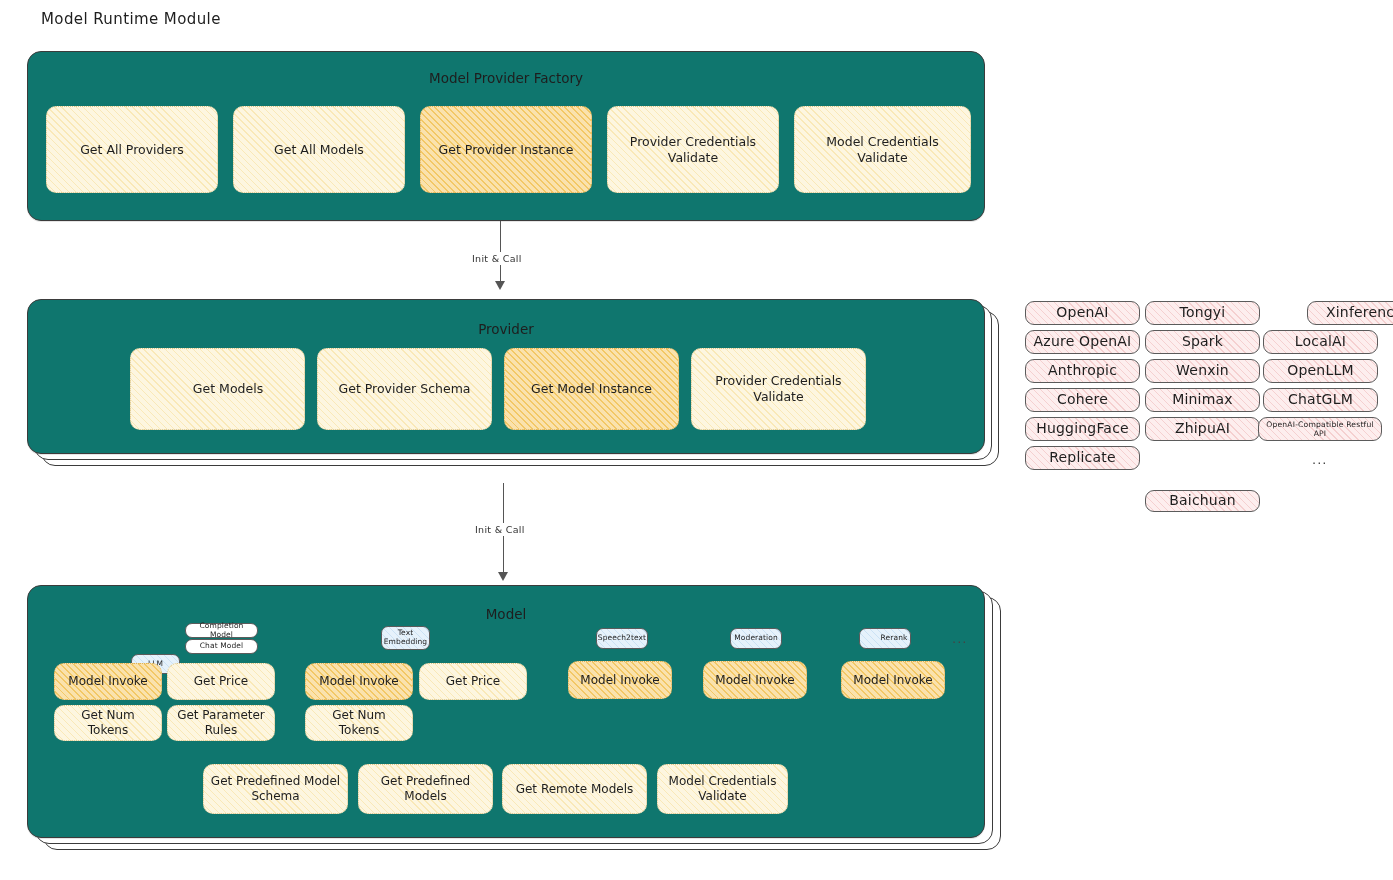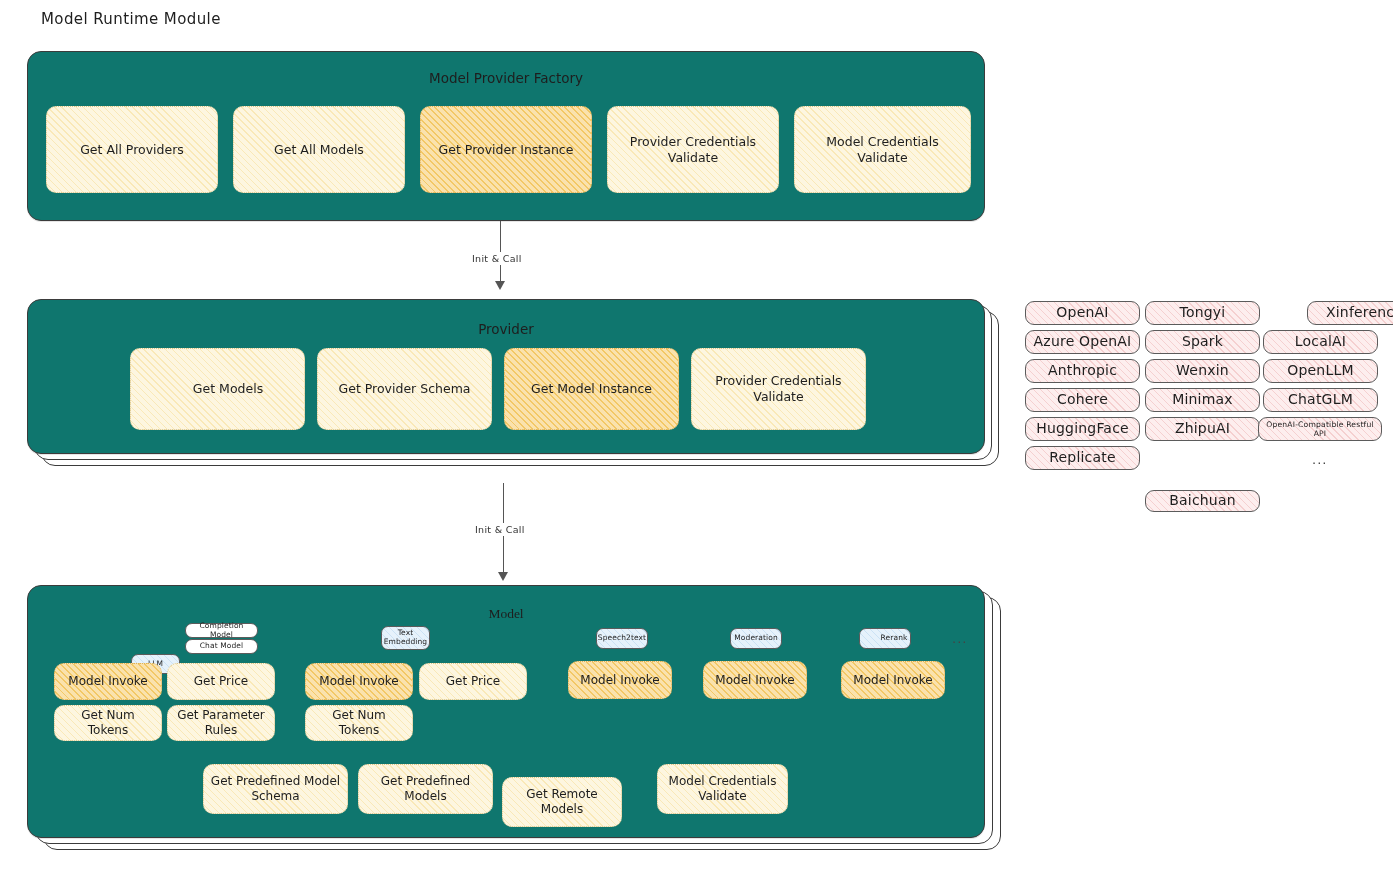--- a/index.html
+++ b/index.html
@@ -248,21 +248,21 @@
 </div>
 <div class="abs ellipsis-mark" style="left:1312px; top:452px;">...</div>
 
 <div class="abs arrow-line" style="left:503px; top:483px; height:92px;"></div>
 <div class="abs arrow-head" style="left:498px; top:572px;"></div>
 <div class="abs arrow-label" style="left:471px; top:523px;">Init &amp; Call</div>
 
 <div class="abs stack-layer" style="left:43px; top:597px; width:958px; height:253px;"></div>
 <div class="abs stack-layer" style="left:35px; top:591px; width:958px; height:253px;"></div>
 <div class="abs container" style="left:27px; top:585px; width:958px; height:253px; z-index:2;">
-  <div class="container-title" style="top:20px;font-family:Liberation Serif, serif;">Model</div>
+  <div class="container-title" style="top:20px;">Model</div>
 </div>
 
 <div class="abs node fill-blue badge" style="left:131px; top:654px; width:49px; height:20px; z-index:3;">
   <span>LLM</span>
 </div>
 <div class="abs node fill-white badge" style="left:185px; top:623px; width:73px; height:15px; z-index:3;">
   <span>Completion Model</span>
 </div>
 <div class="abs node fill-white badge" style="left:185px; top:639px; width:73px; height:15px; z-index:3;">
   <span>Chat Model</span>
@@ -316,18 +316,18 @@
 </div>
 
 <div class="abs ellipsis-mark" style="left:952px; top:631px; z-index:3;">...</div>
 
 <div class="abs node fill-cream node-md" style="left:203px; top:764px; width:145px; height:50px; z-index:3;">
   <span>Get Predefined Model Schema</span>
 </div>
 <div class="abs node fill-cream node-md" style="left:358px; top:764px; width:135px; height:50px; z-index:3;">
   <span>Get Predefined Models</span>
 </div>
-<div class="abs node fill-cream node-md" style="left:502px; top:764px; width:120px; height:50px; z-index:3;margin-top:13px;">
+<div class="abs node fill-cream node-md" style="left:502px; top:764px; width:145px; height:50px; z-index:3;">
   <span>Get Remote Models</span>
 </div>
 <div class="abs node fill-cream node-md" style="left:657px; top:764px; width:131px; height:50px; z-index:3;">
   <span>Model Credentials Validate</span>
 </div>
 
 </body></html>

